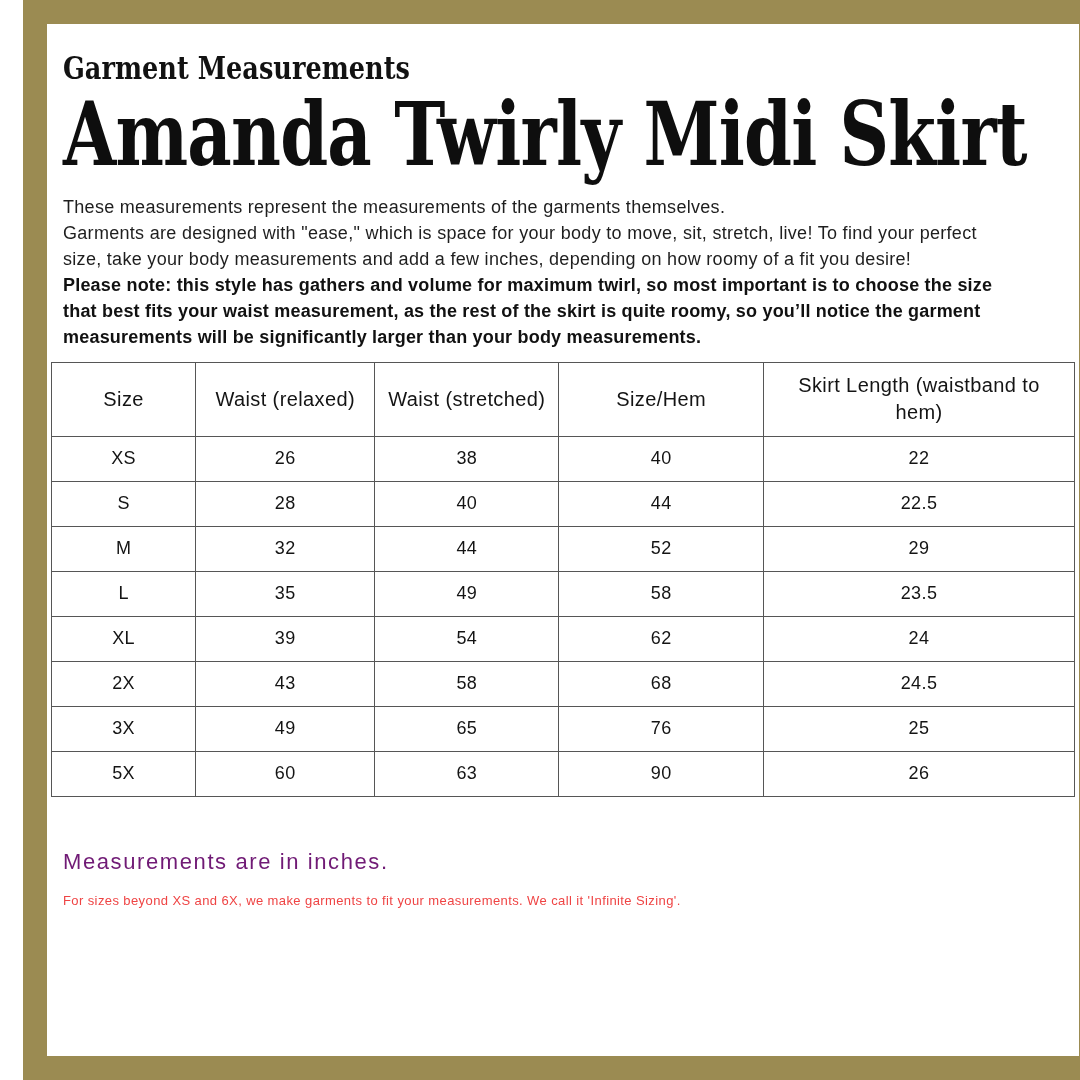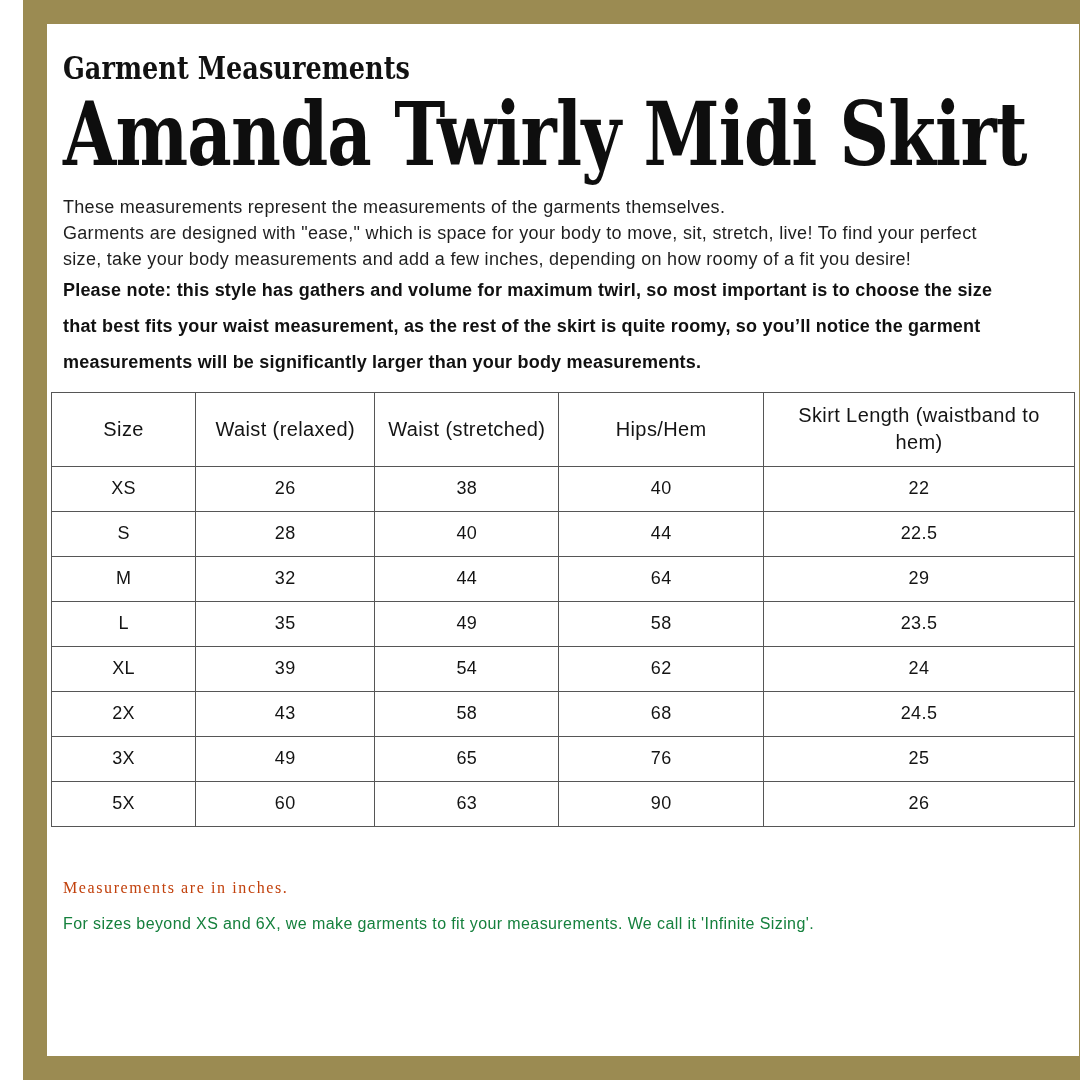--- a/index.html
+++ b/index.html
@@ -58,21 +58,21 @@
     margin-top: 16px;
     font-size: 18px;
     line-height: 26px;
     letter-spacing: 0.3px;
     color: #1e1e1e;
     max-width: 952px;
   }
   .note {
     font-weight: 700;
     font-size: 18px;
-    line-height: 36px;
+    line-height: 26px;
     letter-spacing: 0.2px;
     color: #111111;
     max-width: 980px;
   }
   table.size-table {
     width: 1024px;
     margin: 12px auto 0 auto;
     border-collapse: collapse;
     table-layout: fixed;
     border-radius: 32px;
@@ -91,30 +91,29 @@
     height: 73px;
     font-size: 20px;
     line-height: 27px;
   }
   table.size-table td {
     height: 44px;
     font-size: 18px;
   }
   .footer-units {
     margin-top: 52px;
-    font-size: 16px;
+    font-size: 22px;
     letter-spacing: 1.6px;
-    color: #c2410c;
-    font-family: Liberation Serif, serif;
+    color: #701a75;
   }
   .footer-infinite {
     margin-top: 18px;
-    font-size: 16px;
+    font-size: 13px;
     letter-spacing: 0.4px;
-    color: #15803d;
+    color: #ef4444;
   }
 </style>
 </head>
 <body>
 
 <div class="frame">
   <div class="page">
 
     <div class="eyebrow">Garment Measurements</div>
 
@@ -132,21 +131,21 @@
         <col style="width:17.5%">
         <col style="width:18.0%">
         <col style="width:20.0%">
         <col style="width:30.4%">
       </colgroup>
       <thead>
         <tr>
             <th>Size</th>
             <th>Waist (relaxed)</th>
             <th>Waist (stretched)</th>
-            <th>Hips/Hem</th>
+            <th>Size/Hem</th>
             <th>Skirt Length (waistband to hem)</th>
           </tr>
       </thead>
       <tbody>
           <tr>
             <td>XS</td>
             <td>26</td>
             <td>38</td>
             <td>40</td>
             <td>22</td>
@@ -155,21 +154,21 @@
             <td>S</td>
             <td>28</td>
             <td>40</td>
             <td>44</td>
             <td>22.5</td>
           </tr>
           <tr>
             <td>M</td>
             <td>32</td>
             <td>44</td>
-            <td>64</td>
+            <td>52</td>
             <td>29</td>
           </tr>
           <tr>
             <td>L</td>
             <td>35</td>
             <td>49</td>
             <td>58</td>
             <td>23.5</td>
           </tr>
           <tr>

